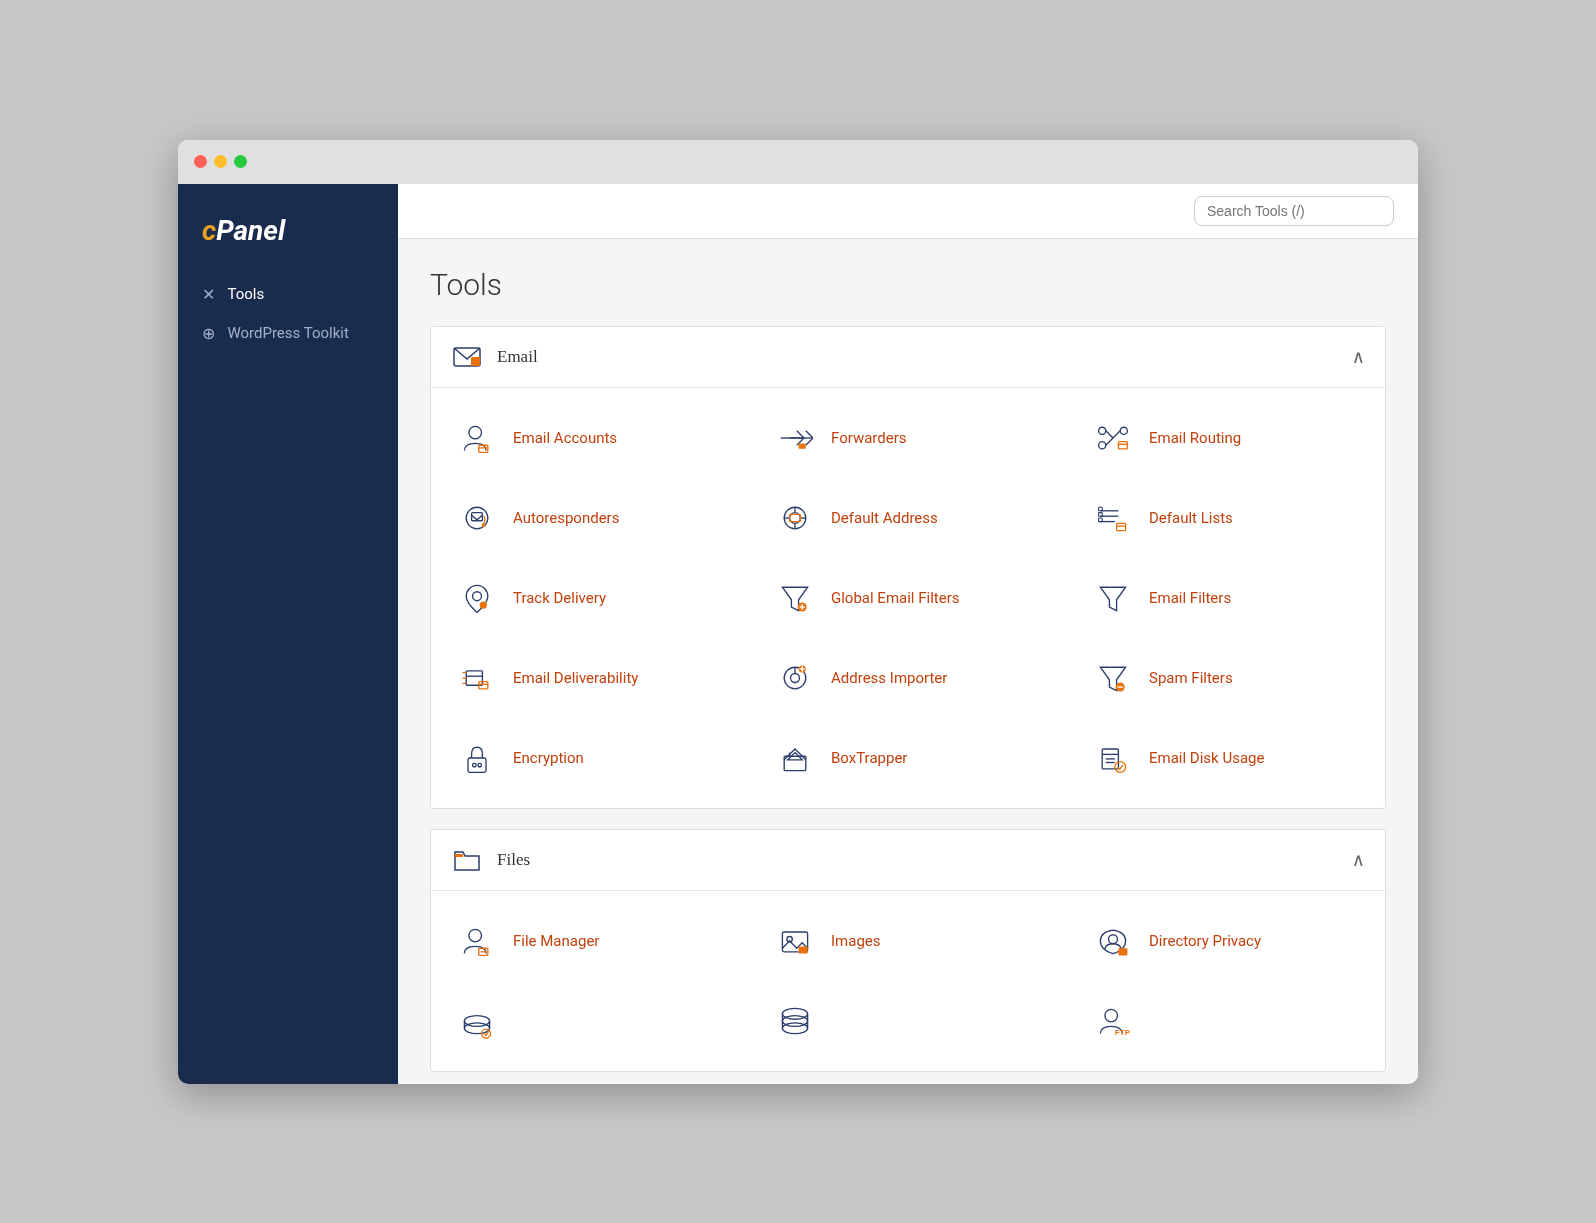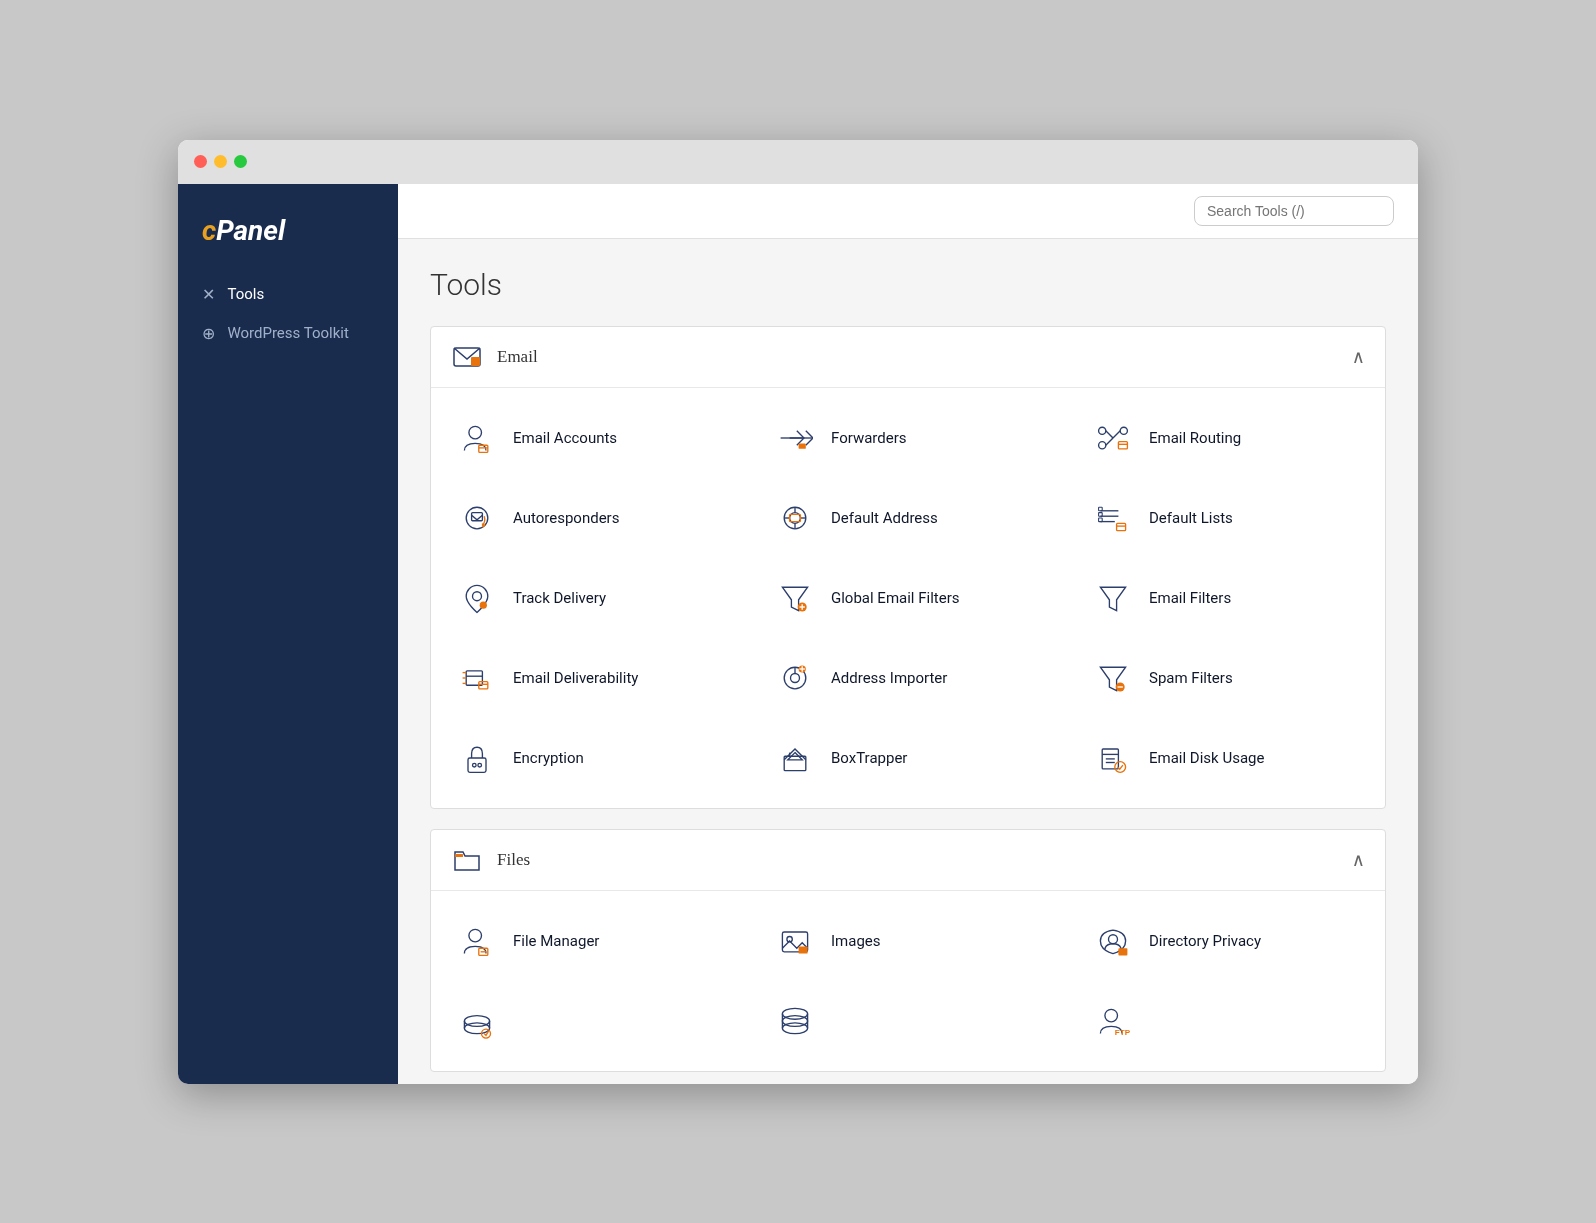--- a/index.html
+++ b/index.html
@@ -162,21 +162,21 @@
       display: flex;
       align-items: center;
       justify-content: center;
     }
     .tool-icon svg {
       width: 36px;
       height: 36px;
     }
     .tool-name {
       font-size: 15px;
-      color: #0f172a;
+      color: #c2410c;
       font-weight: 400;
     }
     
     .icon-stroke { stroke: #2c3e6b; stroke-width: 1.5; fill: none; }
     .icon-accent-stroke { stroke: #e8720c; stroke-width: 1.5; fill: none; }
   </style>
 </head>
 <body>
 
 <div class="browser-window">

